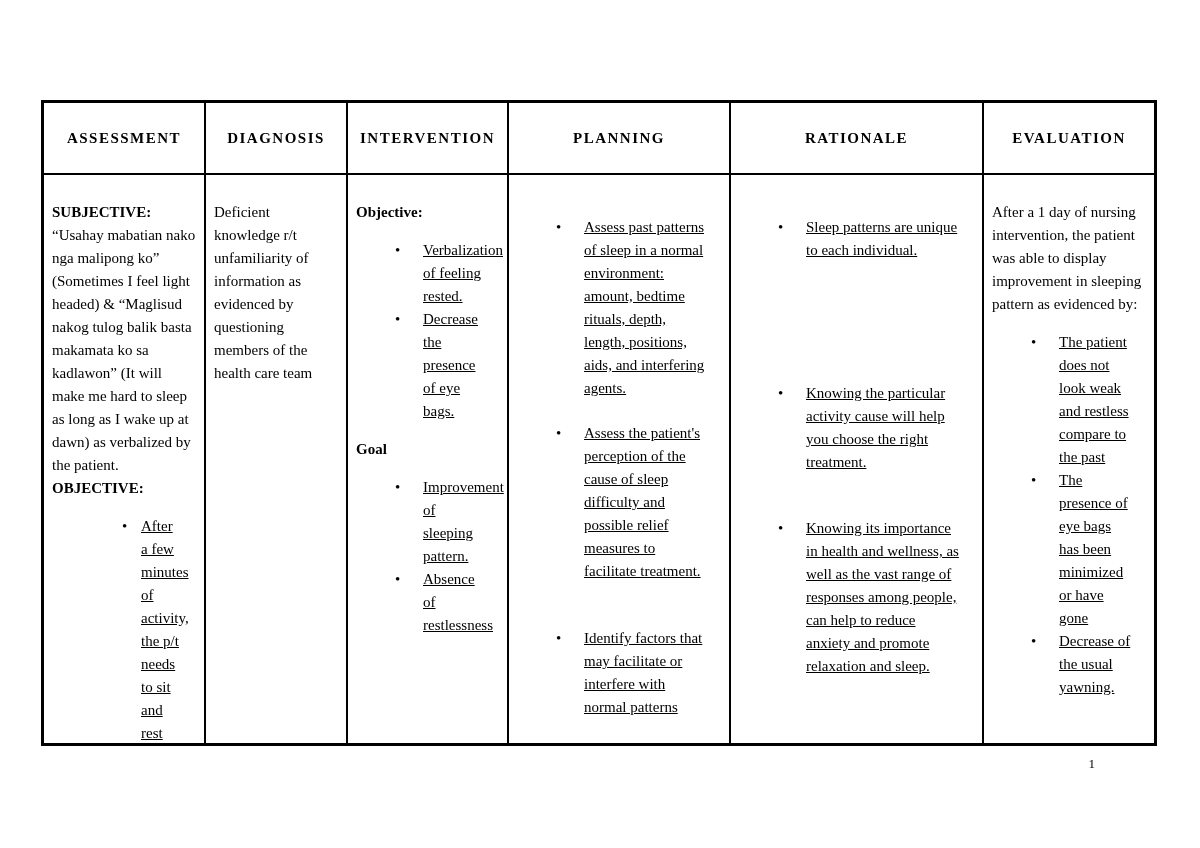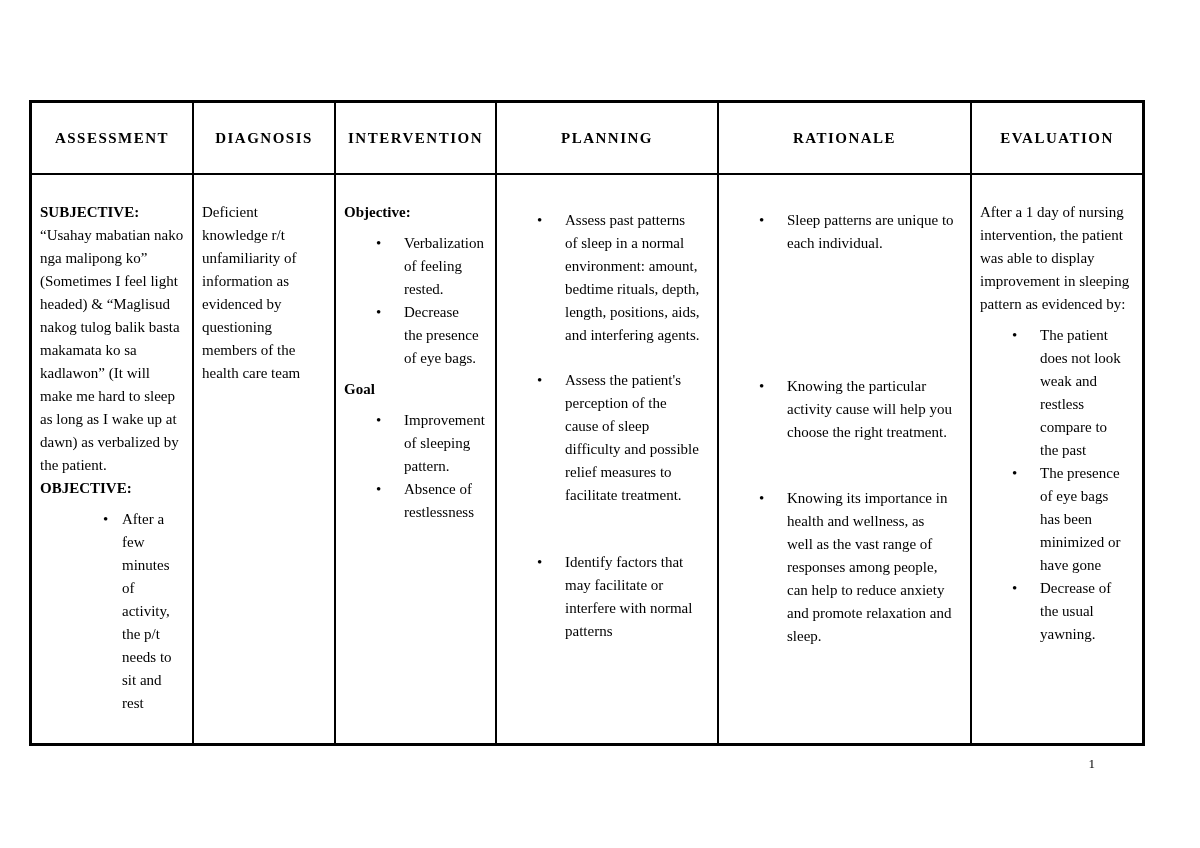--- a/index.html
+++ b/index.html
@@ -7,21 +7,21 @@
   .page {
     position: relative;
     width: 1200px;
     height: 848px;
     background: #ffffff;
     color: #000000;
     font-family: "Liberation Serif", "DejaVu Serif", serif;
   }
   .care-table {
     position: absolute;
-    left: 29px;
+    left: 41px;
     top: 100px;
     display: grid;
     grid-template-columns: 162px 142px 161px 222px 253px 170px;
     grid-template-rows: 72px 568px;
     border: 3px solid #000000;
     background: #ffffff;
   }
   .hcell {
     border-right: 2px solid #000000;
     border-bottom: 2px solid #000000;
@@ -36,21 +36,21 @@
   .bcell {
     border-right: 2px solid #000000;
     padding: 26px 8px 8px 8px;
     font-size: 15px;
     line-height: 23px;
     overflow: hidden;
   }
   .hcell.last, .bcell.last { border-right: none; }
   .care-table p { margin: 0; }
   .label { font-weight: bold; }
-  .care-table ul { list-style: none; margin: 8px; padding: 0; }
+  .care-table ul { list-style: none; margin: 15px; padding: 0; text-decoration: underline; }
   .care-table li { position: relative; padding-left: 52px; }
   .care-table li::before { content: "\2022"; position: absolute; left: 24px; }
   .deep li { padding-left: 74px; }
   .deep li::before { left: 55px; }
   
   .mb-line  { margin-bottom: 23px; }
   .mb-2line { margin-bottom: 45px; }
   .mb-sm    { margin-bottom: 15px; }
   .mb-med   { margin-bottom: 28px; }
   .mt-22    { margin-top: 22px; }

